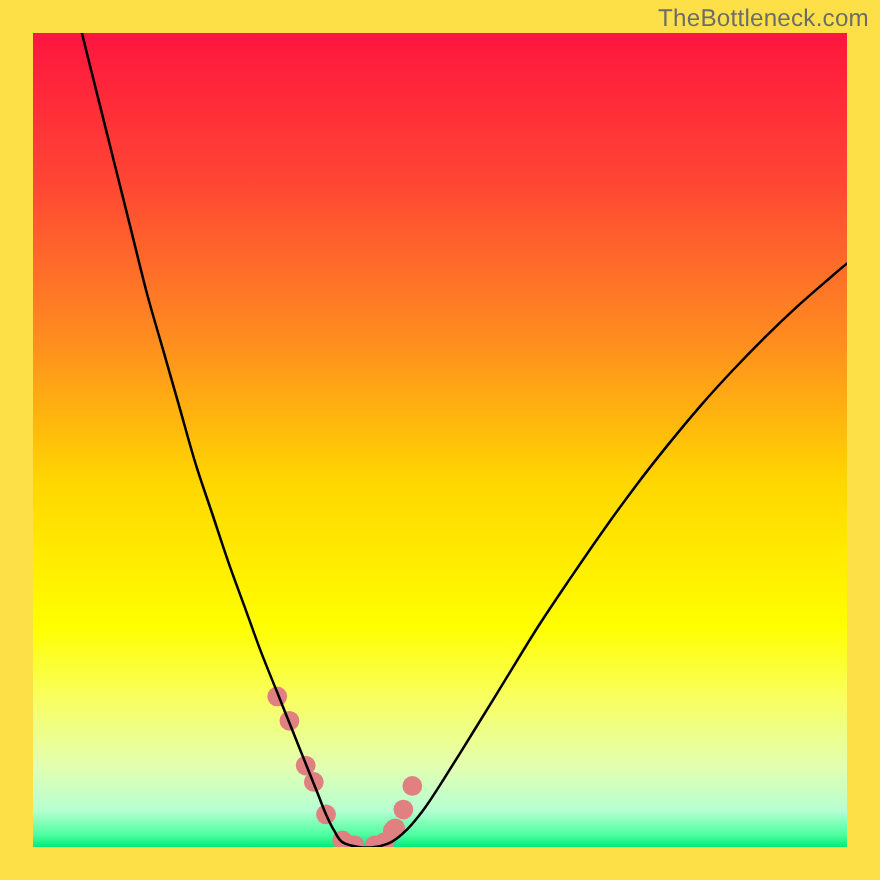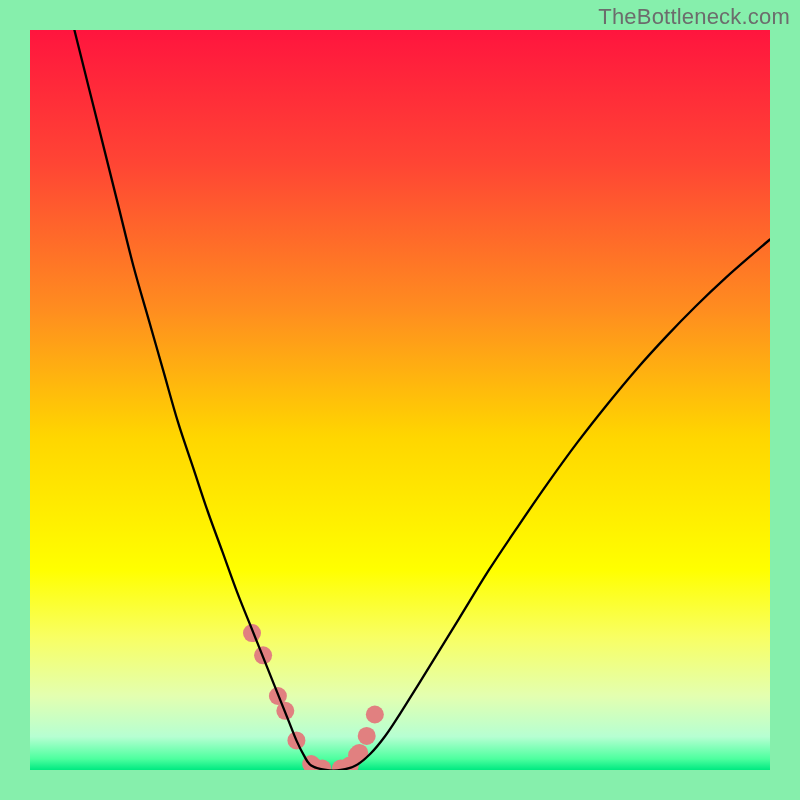--- a/index.html
+++ b/index.html
@@ -10,21 +10,21 @@
     background: #000;
     overflow: hidden;
     font-family: Arial, Helvetica, sans-serif;
   }
   .frame {
     position: absolute;
     left: 0;
     top: 0;
     width: 800px;
     height: 800px;
-    background: #86efac;
+    background: #fde047;
   }
   .plot-area {
     position: absolute;
     left: 30px;
     top: 30px;
     width: 740px;
     height: 740px;
     overflow: hidden;
   }
   .gradient {

